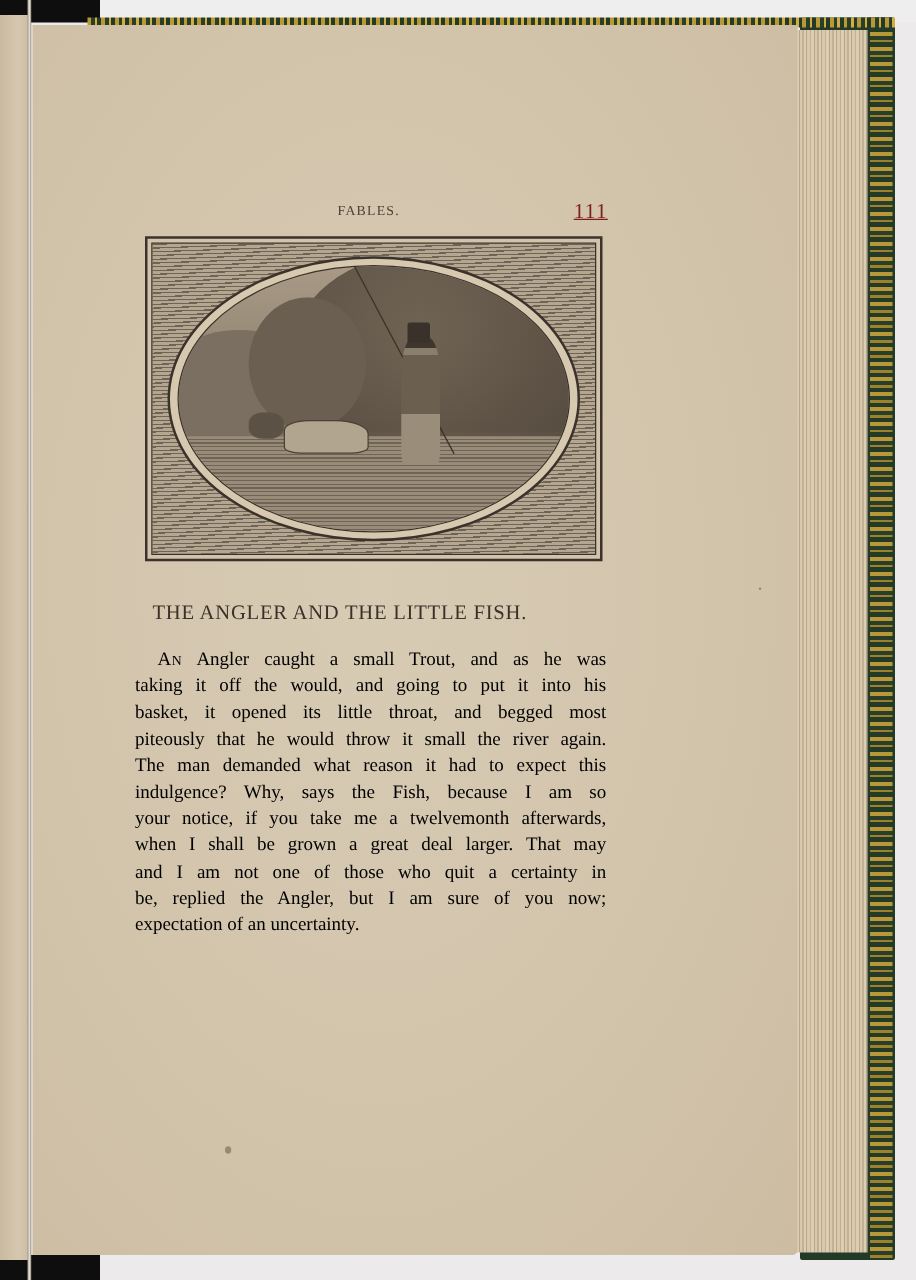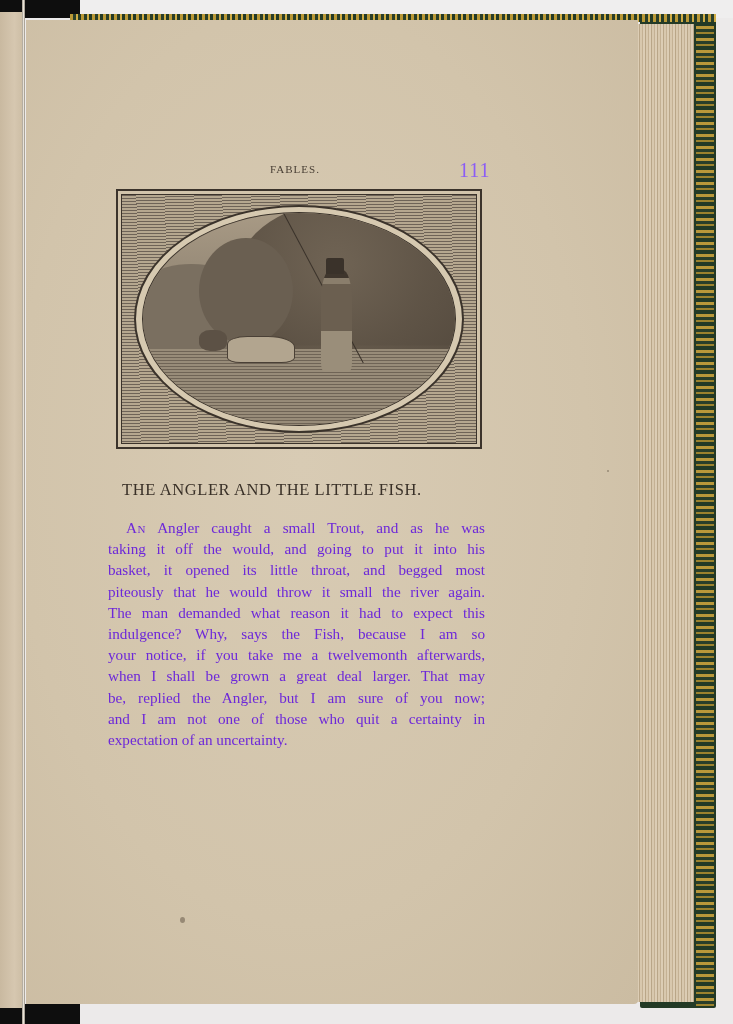--- a/index.html
+++ b/index.html
@@ -54,21 +54,21 @@
 
   .running-head {
     position: absolute; left: 0; top: 119px; width: 733px; height: 20px; margin-top: 40px;
   }
   .running-title {
     position: absolute; left: 270px; top: 4px;
     font-size: 11px; letter-spacing: 1px; color: #4a4036;
   }
   .folio {
     position: absolute; left: 459px; top: 0;
-    font-size: 20px; color: #8b5cf6; letter-spacing: 1px;
+    font-size: 17px; color: #7f1d1d; letter-spacing: 1px; text-decoration: underline;
   }
 
   
   .engraving {
     position: absolute; left: 116px; top: 189px; width: 366px; height: 260px;
     box-sizing: border-box;
     border: 2px solid #3b332b;
     padding: 3px;
     background: #d2c4ab;
   }
@@ -137,21 +137,21 @@
 
   .fable-title {
     position: absolute; left: 122px; top: 480px;
     font-size: 16.5px; letter-spacing: 0.6px; color: #3a3128;
     white-space: nowrap;
     text-align: right;
   }
 
   .body-text {
     position: absolute; left: 108px; top: 517px; width: 377px;
-    font-size: 15.2px; line-height: 21.2px; color: #6d28d9;
+    font-size: 15.2px; line-height: 21.2px; color: #000000;
   }
   .line {
     display: block; white-space: nowrap;
     text-align: justify; text-align-last: justify;
     height: 21.2px;
   }
   .line.last { text-align-last: left; }
   .line.indent { padding-left: 18px; }
   .smallcaps { font-variant: small-caps; letter-spacing: 0.5px; }
 
@@ -204,16 +204,16 @@
 
 <div class="body-text">
   <span class="line indent"><span class="smallcaps">An</span> <span>Angler caught a small Trout, and as he was</span></span>
   <span class="line">taking it off the would, and going to put it into his</span>
   <span class="line">basket, it opened its little throat, and begged most</span>
   <span class="line">piteously that he would throw it small the river again.</span>
   <span class="line">The man demanded what reason it had to expect this</span>
   <span class="line">indulgence?  Why, says the Fish, because I am so</span>
   <span class="line">your notice, if you take me a twelvemonth afterwards,</span>
   <span class="line">when I shall be grown a great deal larger.   That may</span>
+  <span class="line">and I am not one of those who quit a certainty in</span>
   <span class="line">be, replied the Angler, but I am sure of you now;</span>
-  <span class="line">and I am not one of those who quit a certainty in</span>
   <span class="line last">expectation of an uncertainty.</span>
 </div>
 
 </body></html>

